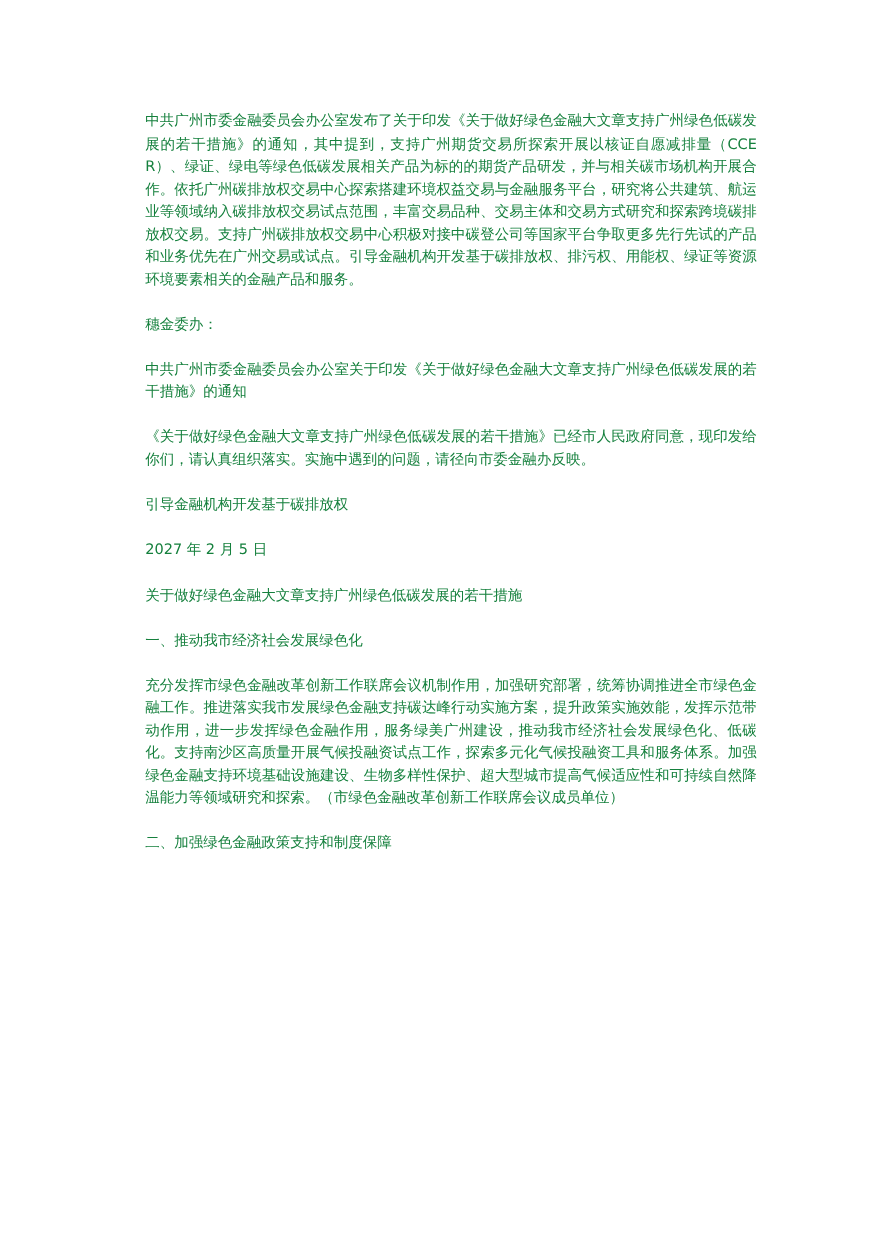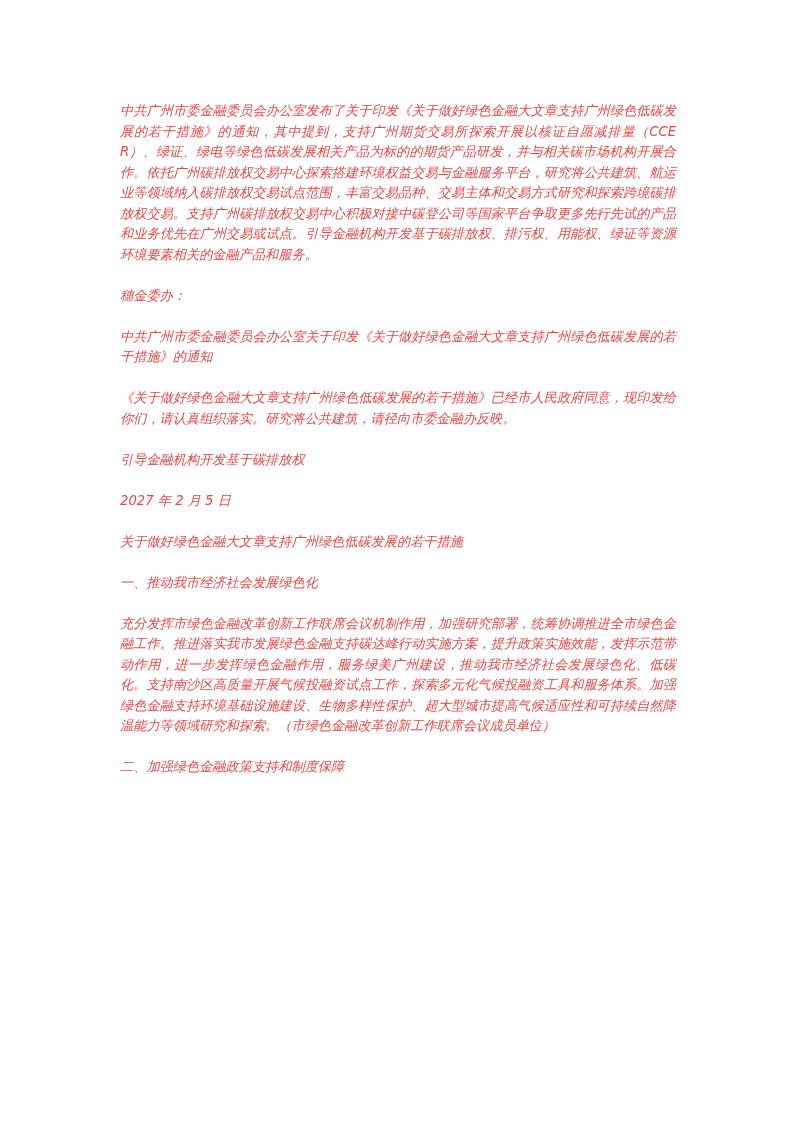--- a/index.html
+++ b/index.html
@@ -8,44 +8,43 @@
       background: #ffffff;
     }
     body {
       width: 793px;
       height: 1122px;
       overflow: hidden;
       position: relative;
     }
     .page {
       position: absolute;
-      left: 120px;
+      left: 132px;
       top: 101px;
       width: 556px;
-      color: #ef4444;
+      color: #15803d;
       font-family: "DejaVu Sans", "Liberation Sans", sans-serif;
       font-size: 13.2px;
       line-height: 20.5px;
-      font-style: italic;
     }
     .page p {
       margin: 0 0 20.5px 0;
       padding: 0;
       text-align: justify;
       text-justify: inter-character;
       word-break: break-all;
     }
   </style>
 </head>
 <body>
 
 <div class="page">
   <p>中共广州市委金融委员会办公室发布了关于印发《关于做好绿色金融大文章支持广州绿色低碳发展的若干措施》的通知，其中提到，支持广州期货交易所探索开展以核证自愿减排量（CCER）、绿证、绿电等绿色低碳发展相关产品为标的的期货产品研发，并与相关碳市场机构开展合作。依托广州碳排放权交易中心探索搭建环境权益交易与金融服务平台，研究将公共建筑、航运业等领域纳入碳排放权交易试点范围，丰富交易品种、交易主体和交易方式研究和探索跨境碳排放权交易。支持广州碳排放权交易中心积极对接中碳登公司等国家平台争取更多先行先试的产品和业务优先在广州交易或试点。引导金融机构开发基于碳排放权、排污权、用能权、绿证等资源环境要素相关的金融产品和服务。</p>
   <p>穗金委办：</p>
   <p>中共广州市委金融委员会办公室关于印发《关于做好绿色金融大文章支持广州绿色低碳发展的若干措施》的通知</p>
-  <p>《关于做好绿色金融大文章支持广州绿色低碳发展的若干措施》已经市人民政府同意，现印发给你们，请认真组织落实。研究将公共建筑，请径向市委金融办反映。</p>
+  <p>《关于做好绿色金融大文章支持广州绿色低碳发展的若干措施》已经市人民政府同意，现印发给你们，请认真组织落实。实施中遇到的问题，请径向市委金融办反映。</p>
   <p>引导金融机构开发基于碳排放权</p>
   <p>2027 年 2 月 5 日</p>
   <p>关于做好绿色金融大文章支持广州绿色低碳发展的若干措施</p>
   <p>一、推动我市经济社会发展绿色化</p>
   <p>充分发挥市绿色金融改革创新工作联席会议机制作用，加强研究部署，统筹协调推进全市绿色金融工作。推进落实我市发展绿色金融支持碳达峰行动实施方案，提升政策实施效能，发挥示范带动作用，进一步发挥绿色金融作用，服务绿美广州建设，推动我市经济社会发展绿色化、低碳化。支持南沙区高质量开展气候投融资试点工作，探索多元化气候投融资工具和服务体系。加强绿色金融支持环境基础设施建设、生物多样性保护、超大型城市提高气候适应性和可持续自然降温能力等领域研究和探索。（市绿色金融改革创新工作联席会议成员单位）</p>
   <p>二、加强绿色金融政策支持和制度保障</p>
 </div>
 
 </body></html>

